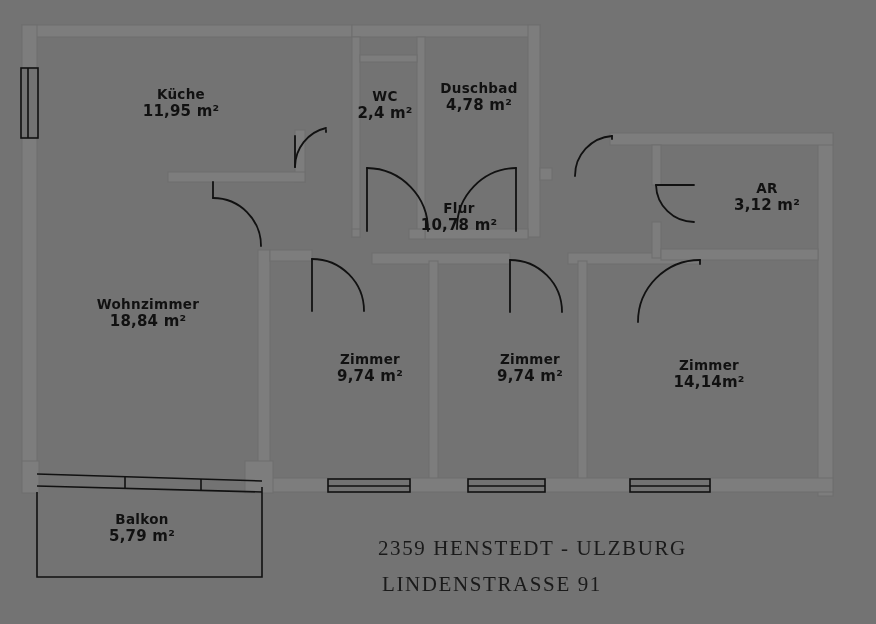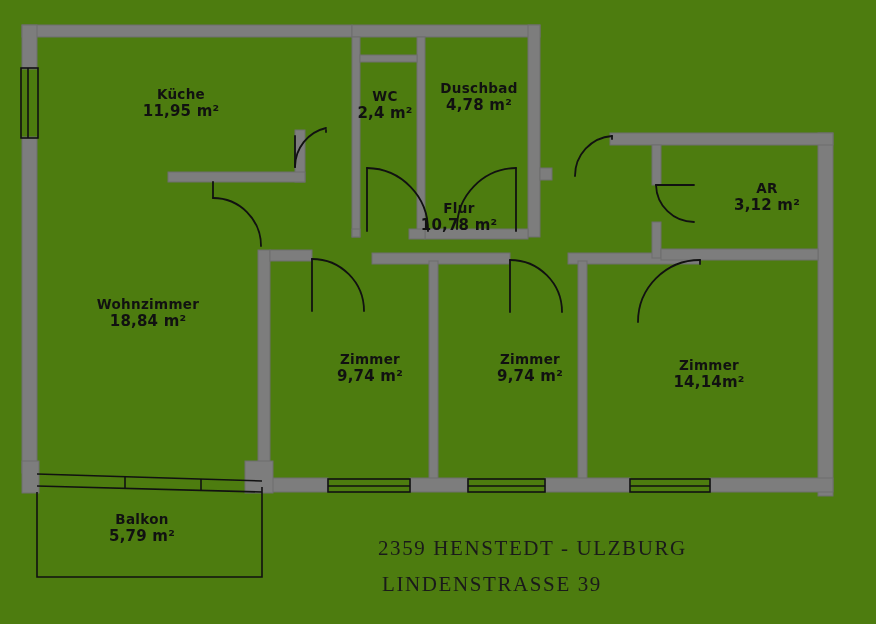--- a/index.html
+++ b/index.html
@@ -11,21 +11,21 @@
     width: 876px;
     height: 624px;
     font-family: "DejaVu Sans", "Liberation Sans", sans-serif;
     overflow: hidden;
     position: relative;
   }
   #plan-root {
     position: relative;
     width: 876px;
     height: 624px;
-    background: #4d7c0f;
+    background: #737373;
   }
   svg#floorplan {
     position: absolute;
     left: 0;
     top: 0;
     width: 876px;
     height: 624px;
     display: block;
   }
   .room-label {
@@ -231,16 +231,16 @@
     <div class="room-area">14,14m²</div>
   </div>
 
   <div class="room-label" style="left:142px; top:511px;">
     <div class="room-name">Balkon</div>
     <div class="room-area">5,79 m²</div>
   </div>
 
   <div class="caption-block">
     <div class="caption-line">2359  HENSTEDT - ULZBURG</div>
-    <div class="caption-line second">LINDENSTRASSE   39</div>
+    <div class="caption-line second">LINDENSTRASSE   91</div>
   </div>
 
 </div>
 
 </body></html>

